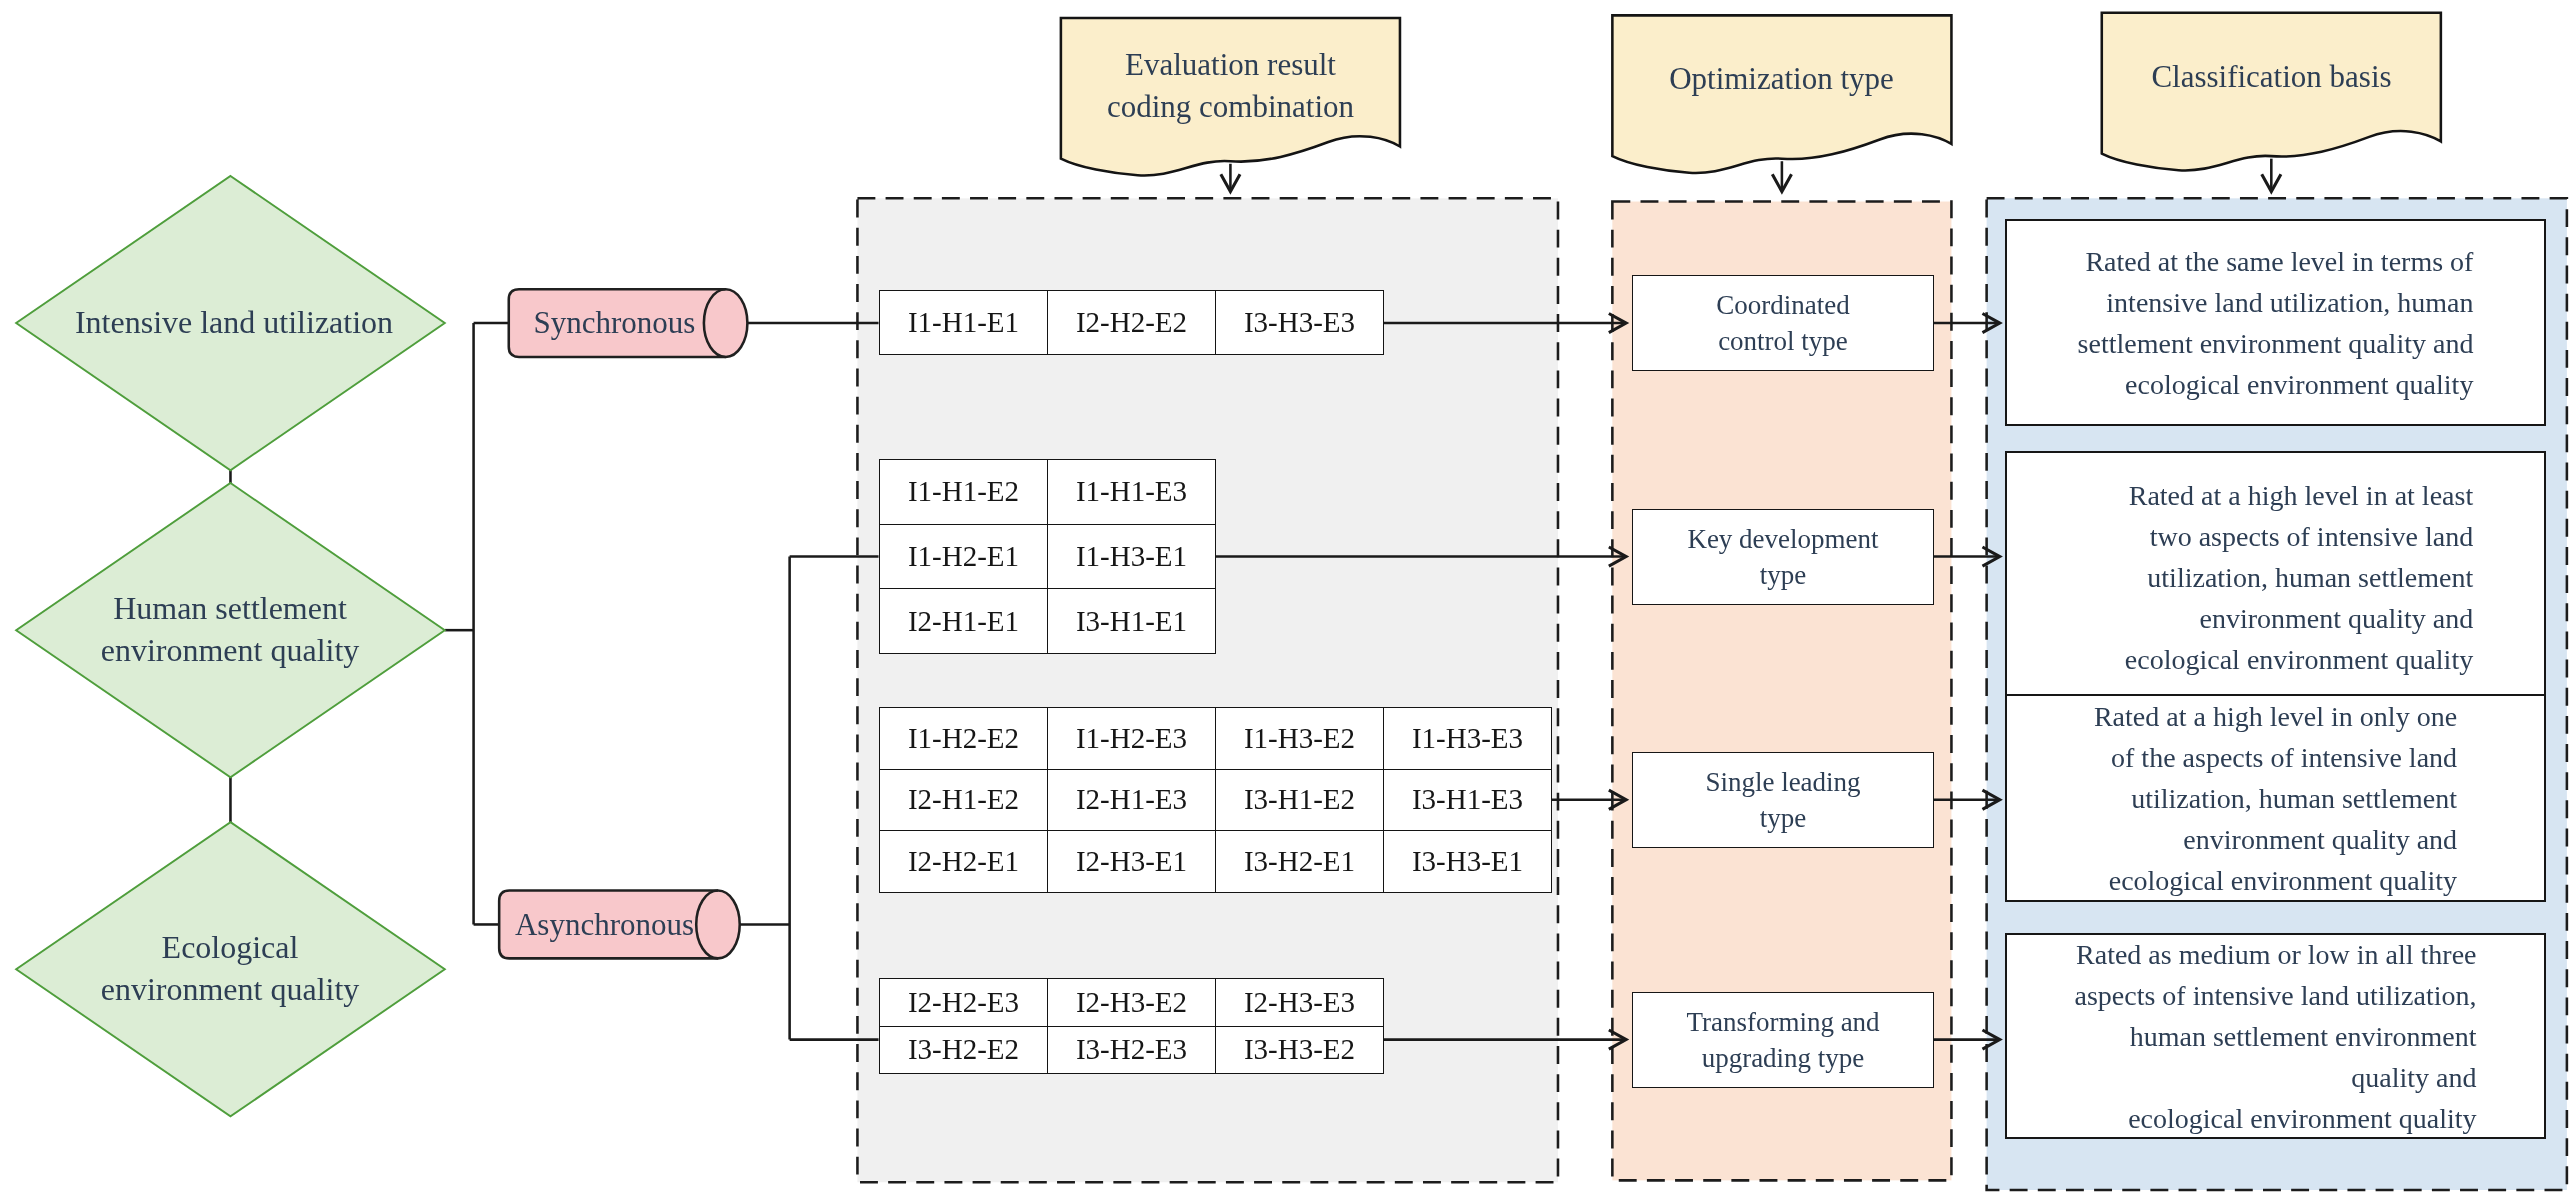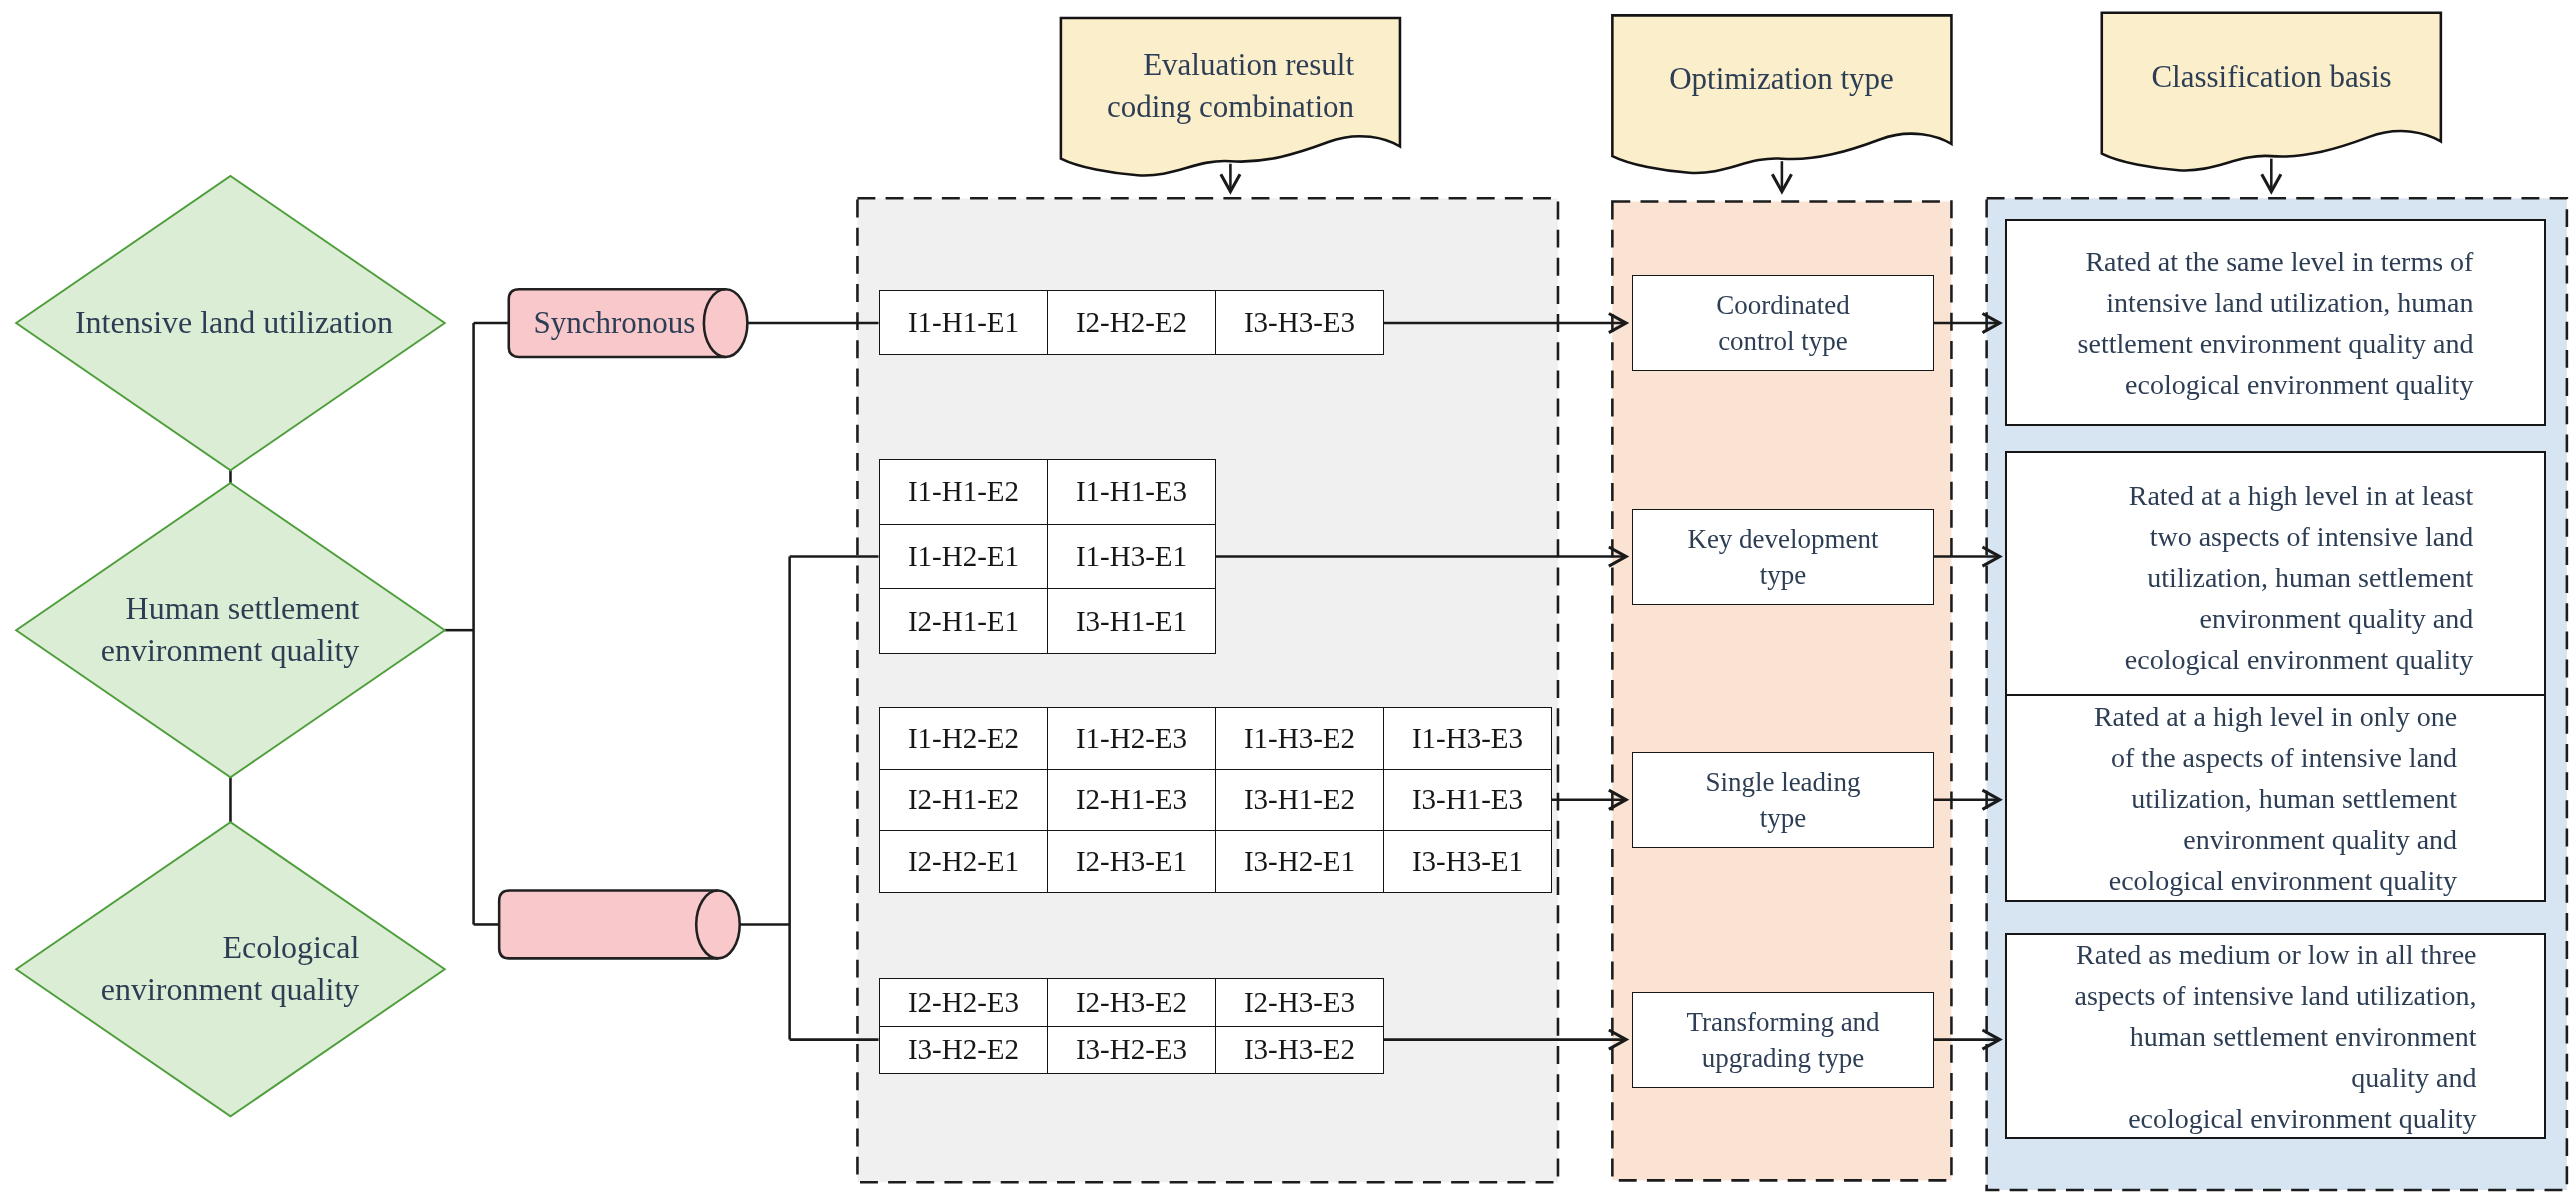--- a/index.html
+++ b/index.html
@@ -1,20 +1,20 @@
 <!DOCTYPE html>
 <html style="font-size:10.2px"><head>
 <meta charset="utf-8">
 <style>
   html,body{margin:0;padding:0;background:#ffffff;}
   #canvas{position:relative;width:2576px;height:1197px;background:#ffffff;overflow:hidden;
           font-family:"Liberation Serif", serif;color:#2d3e54;}
   #bg{position:absolute;left:0;top:0;width:2576px;height:1197px;}
   .txt{position:absolute;display:flex;align-items:center;justify-content:center;
-       text-align:right;white-space:pre-line;pointer-events:none;}
+       text-align:center;white-space:pre-line;pointer-events:none;}
   .diamond-label{font-size:32px;line-height:1.3;}
   .cyl-label{font-size:31px;}
   .banner-label{font-size:31px;line-height:1.35;}
   .wbox{position:absolute;background:#ffffff;border:1.9px solid #161616;display:flex;
         align-items:center;justify-content:center;text-align:center;white-space:pre-line;box-sizing:border-box;}
   .typebox{font-size:27px;line-height:1.35;}
   .basisbox{font-size:28px;line-height:41px;border-width:2.6px;text-align:right;}
   .codes{position:absolute;border-collapse:collapse;table-layout:fixed;background:#fde047;}
   .codes td{border:1.9px solid #141414;text-align:center;vertical-align:middle;
             font-size:29px;color:#161616;background:#ffffff;padding:0;}
@@ -81,20 +81,21 @@
     </g>
   </svg>
 
   <div class="txt diamond-label" style="left:42px;top:195px;width:384px;height:256px;font-family:Liberation Serif, serif;">Intensive land utilization</div>
   <div class="txt diamond-label" style="left:38px;top:502px;width:384px;height:256px;">Human settlement
 environment quality</div>
   <div class="txt diamond-label" style="left:38px;top:841px;width:384px;height:256px;">Ecological
 environment quality</div>
 
   <div class="txt cyl-label" style="left:509px;top:289px;width:211px;height:68px;">Synchronous</div>
+  <div class="txt cyl-label" style="left:499px;top:891px;width:211px;height:68px;">Asynchronous</div>
 
   <div class="txt banner-label" style="left:1070px;top:38px;width:321px;height:96px;">Evaluation result
 coding combination</div>
   <div class="txt banner-label" style="left:1621px;top:37px;width:321px;height:83px;">Optimization type</div>
   <div class="txt banner-label" style="left:2111px;top:35px;width:321px;height:83px;">Classification basis</div>
 
   <table class="codes" style="left:879px;top:290px;width:505px;height:65px;">
     <tbody>
         <tr>
       <td>I1-H1-E1</td>

